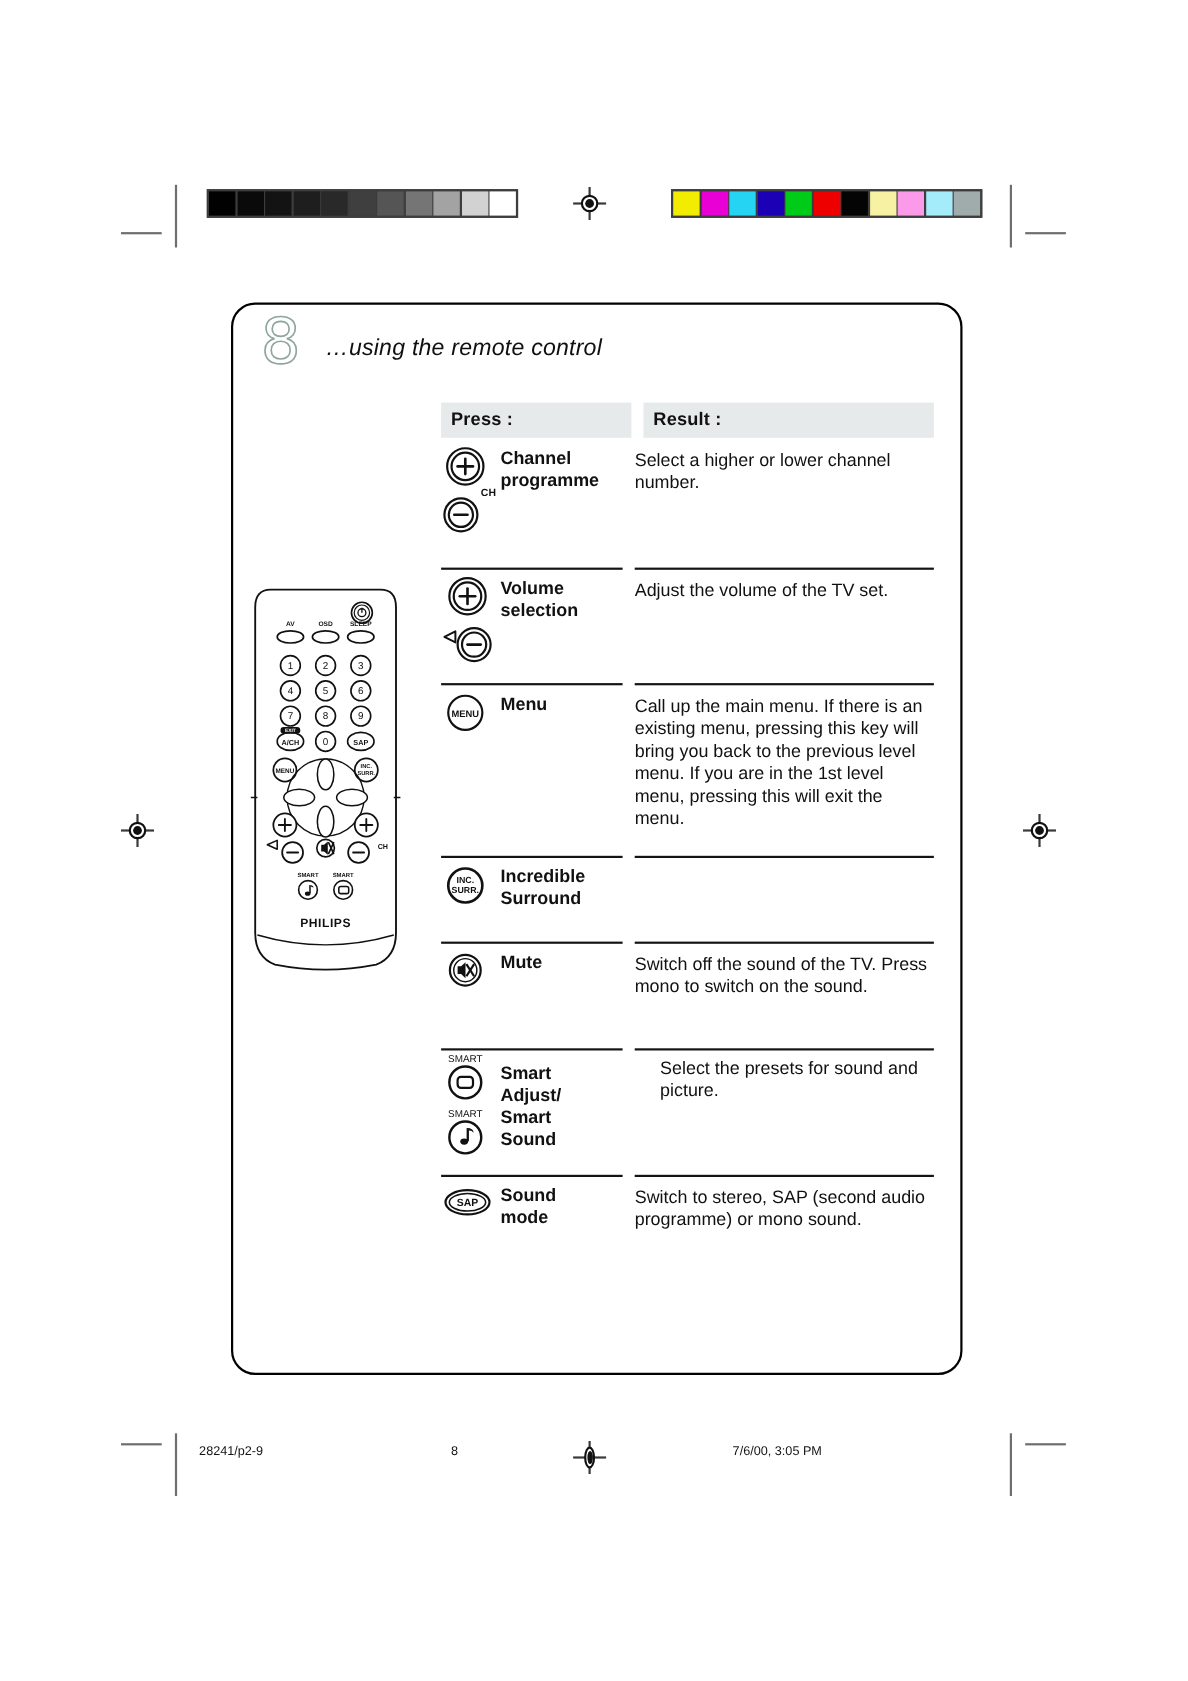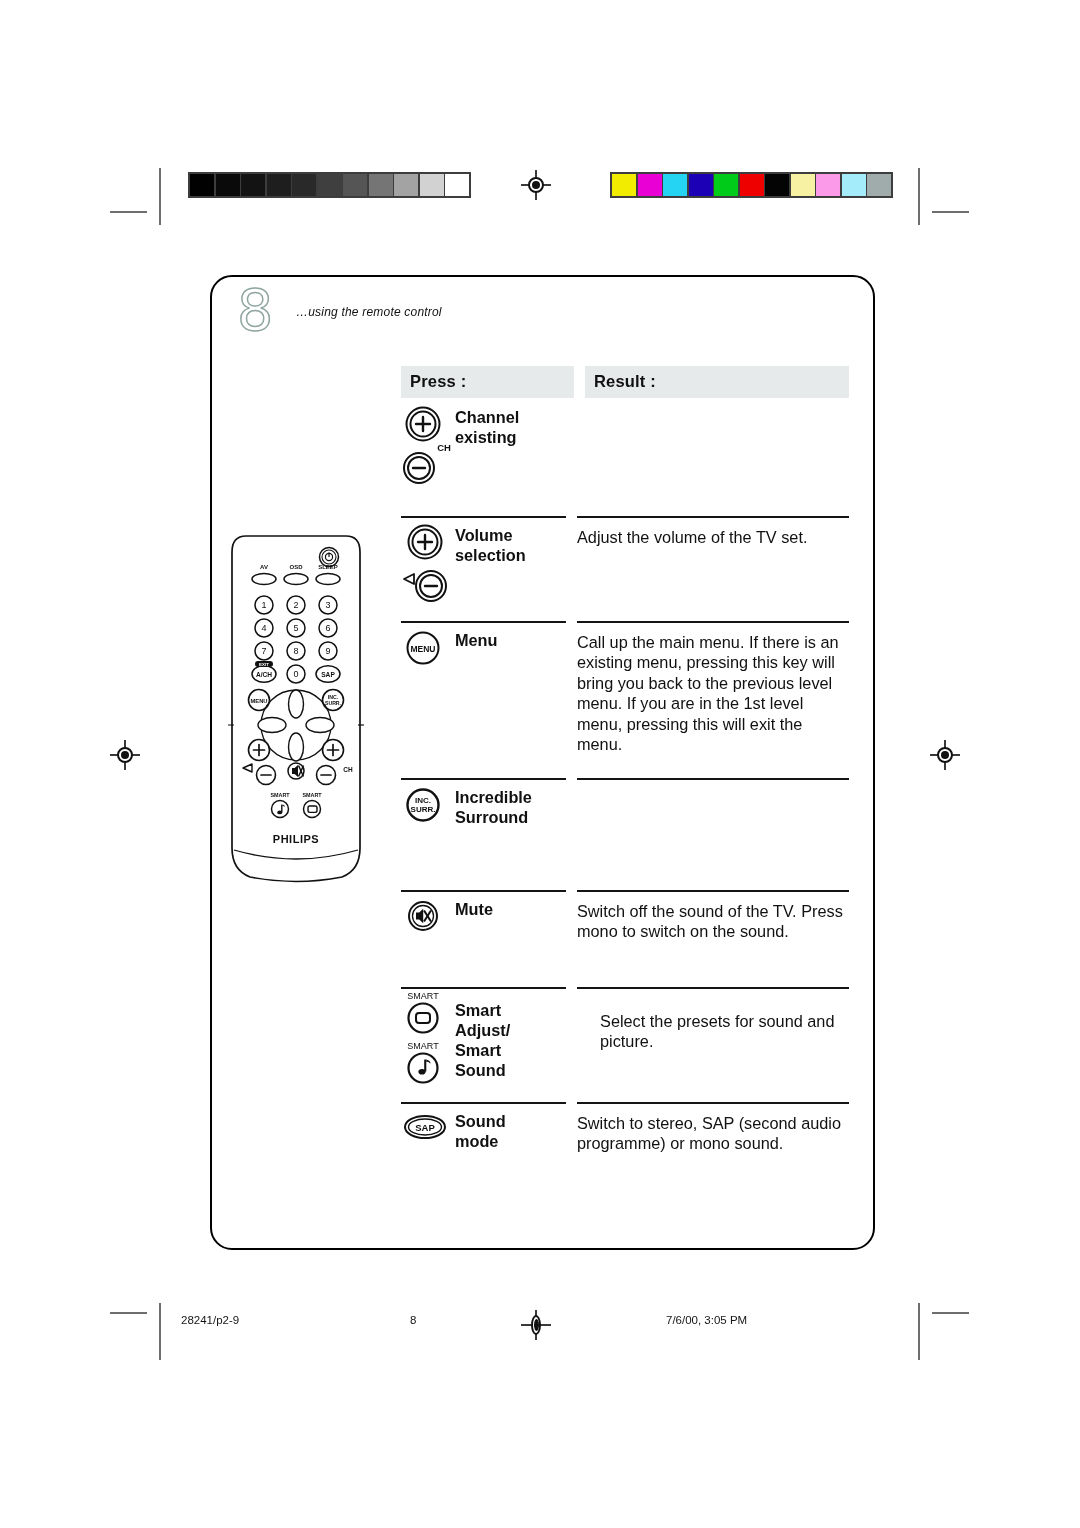--- a/index.html
+++ b/index.html
@@ -99,21 +99,21 @@
     -webkit-text-stroke: 1.5px #8fa5a0;
     letter-spacing: 0;
     line-height: 1;
   }
   #section-title {
     position: absolute;
     left: 296px;
     top: 305px;
     font-family: "Liberation Sans", sans-serif;
     font-style: italic;
-    font-size: 12px;
+    font-size: 21px;
     color: #101010;
     letter-spacing: 0.2px;
   }
 
   
   #instruction-table {
     position: absolute;
     left: 401px;
     top: 366px;
     width: 448px;
@@ -403,23 +403,24 @@
           <g>
             <circle cx="18" cy="62" r="15" fill="none" stroke="#111" stroke-width="2"></circle>
             <circle cx="18" cy="62" r="11" fill="none" stroke="#111" stroke-width="2"></circle>
             <line x1="12" y1="62" x2="24" y2="62" stroke="#111" stroke-width="2.4" stroke-linecap="round"></line>
           </g>
           <text x="43" y="45" font-family="Liberation Sans, sans-serif" font-size="9.5" font-weight="bold" fill="#111" text-anchor="middle">CH</text>
         </svg>
       </div>
       <div class="press-label">
         <span>Channel</span><br>
-        <span>existing</span>
-      </div>
-    </div>
+        <span>programme</span>
+      </div>
+    </div>
+    <div class="cell-result">Select a higher or lower channel number.</div>
   </div>
 
   <div class="trow" style="height:105px;">
     <div class="rule-press"></div>
     <div class="rule-result"></div>
     <div class="cell-press">
       <div class="press-icons">
         <svg width="54" height="82" viewBox="0 0 54 82" xmlns="http://www.w3.org/2000/svg">
           <g>
             <circle cx="24" cy="18" r="16.5" fill="none" stroke="#111" stroke-width="2"></circle>
@@ -475,21 +476,21 @@
           </g>
         </svg>
       </div>
       <div class="press-label">
         <span>Incredible</span><br>
         <span>Surround</span>
       </div>
     </div>
   </div>
 
-  <div class="trow" style="height:97px;margin-top:34px;">
+  <div class="trow" style="height:97px;">
     <div class="rule-press"></div>
     <div class="rule-result"></div>
     <div class="cell-press">
       <div class="press-icons">
         <svg width="54" height="44" viewBox="0 0 54 44" xmlns="http://www.w3.org/2000/svg">
           <g>
             <circle cx="22" cy="18" r="14" fill="none" stroke="#111" stroke-width="2"></circle>
             <circle cx="22" cy="18" r="10.5" fill="none" stroke="#111" stroke-width="1.3"></circle>
             <path d="M15 14.5 h3.2 l4 -3.8 v14.6 l-4 -3.8 H15 Z" fill="#111"></path>
             <line x1="23" y1="12.5" x2="30" y2="23.5" stroke="#111" stroke-width="2"></line>
@@ -526,21 +527,21 @@
           </g>
         </svg>
       </div>
       <div class="press-label" style="padding-top:14px;">
         <span>Smart</span><br>
         <span>Adjust/</span><br>
         <span>Smart</span><br>
         <span>Sound</span>
       </div>
     </div>
-    <div class="cell-result" style="padding-top:24px;margin-left:37px;">Select the presets for sound and picture.</div>
+    <div class="cell-result" style="padding-top:8px;margin-left:37px;">Select the presets for sound and picture.</div>
   </div>
 
   <div class="trow" style="height:96px;">
     <div class="rule-press"></div>
     <div class="rule-result"></div>
     <div class="cell-press">
       <div class="press-icons">
         <svg width="54" height="44" viewBox="0 0 54 44" xmlns="http://www.w3.org/2000/svg">
           <g>
             <ellipse cx="24" cy="17" rx="20" ry="11" fill="none" stroke="#111" stroke-width="2"></ellipse>

